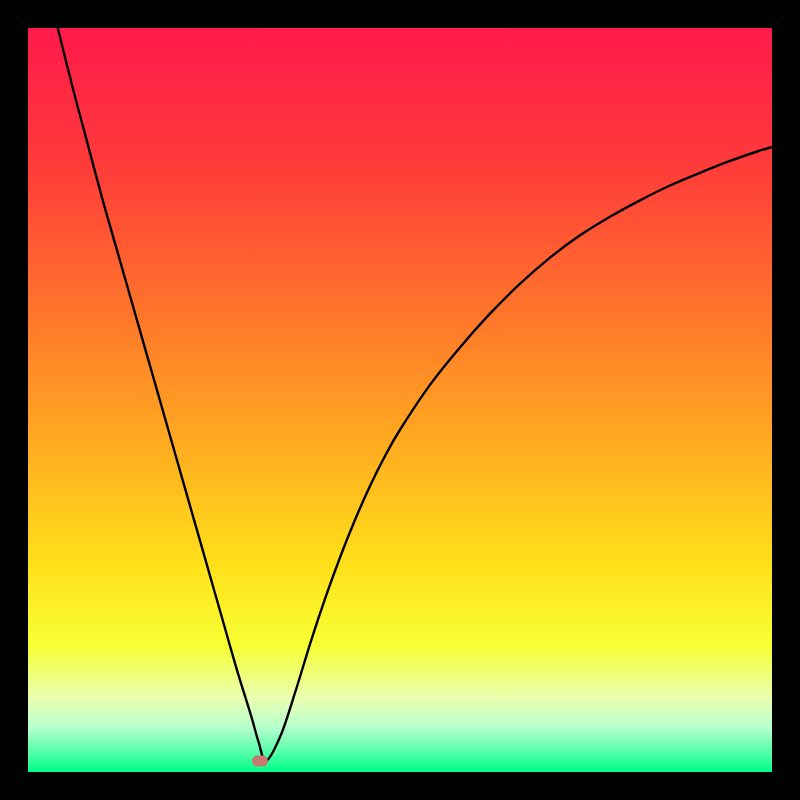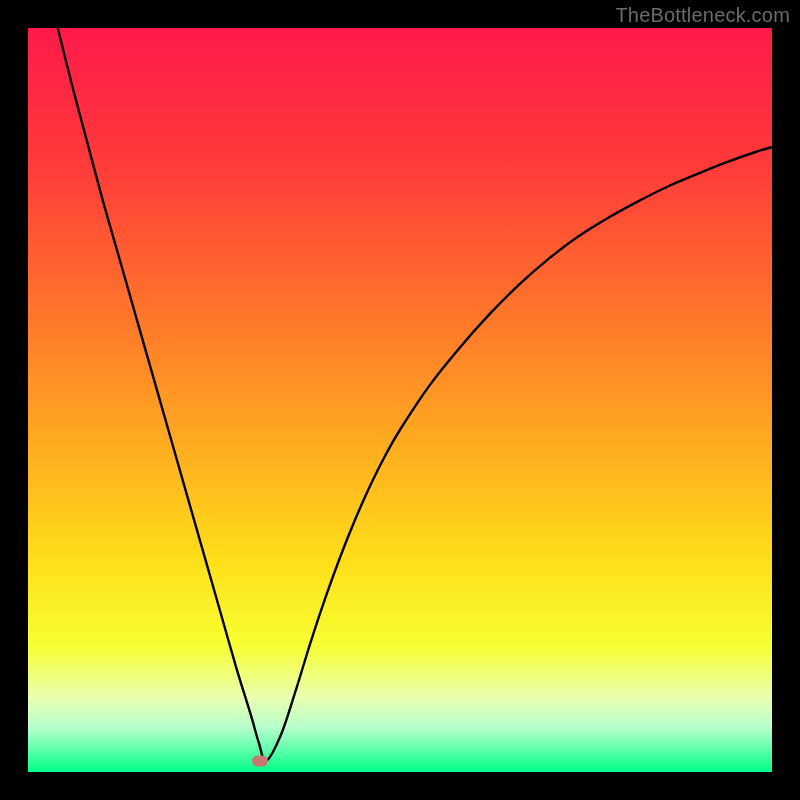--- a/index.html
+++ b/index.html
@@ -49,20 +49,19 @@
     width: 16px;
     height: 11px;
     border-radius: 6px;
     transform: translate(-50%, -50%);
   }
 </style>
 </head>
 <body>
 
 <div class="frame">
-  <div class="watermark">TheBottleneck.com</div>
   <div class="plot" id="plot" style="background: linear-gradient(rgb(255, 26, 75) 0%, rgb(255, 58, 58) 18%, rgb(255, 122, 42) 40%, rgb(255, 178, 31) 58%, rgb(255, 224, 26) 72%, rgb(247, 255, 51) 83%, rgb(234, 255, 176) 90%, rgb(183, 255, 204) 94%, rgb(94, 255, 173) 97%, rgb(0, 255, 136) 100%);">
     <svg class="curve" id="curve-svg" viewBox="0 0 744 744" preserveAspectRatio="none">
       <path id="curve-path" fill="none" stroke-width="2.4" stroke-linejoin="round" stroke-linecap="round" d="M 29.76 0 C 32.1408 9.523199999999997, 39.8784 41.068799999999975, 44.64 59.51999999999998 C 49.4016 77.97119999999998, 54.7584 97.46400000000004, 59.52 115.32000000000005 C 64.2816 133.17600000000004, 69.6384 153.85920000000002, 74.4 171.12 C 79.1616 188.3808, 84.5184 206.53440000000006, 89.28 223.20000000000005 C 94.0416 239.86560000000003, 99.39840000000001 258.6144, 104.16000000000001 275.28 C 108.92160000000001 291.94559999999996, 114.2784 310.6944, 119.04 327.35999999999996 C 123.80160000000001 344.02559999999994, 129.1584 362.7744, 133.92 379.44 C 138.68159999999997 396.1056, 144.0384 414.85440000000006, 148.8 431.52000000000004 C 153.56160000000003 448.1856, 158.91840000000002 466.93440000000004, 163.68 483.6 C 168.4416 500.2656, 173.79840000000002 519.0143999999999, 178.56 535.68 C 183.3216 552.3456, 188.67839999999998 571.0944, 193.44 587.76 C 198.2016 604.4256, 203.55840000000003 623.7696, 208.32000000000002 639.84 C 213.0816 655.9104000000001, 219.62879999999998 676.296, 223.2 688.2 C 226.7712 700.104, 228.2592 707.0976, 230.64 714.24 C 233.02079999999998 721.3824, 234.5088 734.0304, 238.08 732.84 C 241.65120000000002 731.6496000000001, 248.19840000000002 718.1088, 252.96 706.8 C 257.7216 695.4911999999999, 263.0784 677.04, 267.84 662.16 C 272.60159999999996 647.28, 277.95840000000004 628.68, 282.72 613.8 C 287.4816 598.92, 292.83840000000004 582.8496, 297.6 569.16 C 302.3616 555.4703999999999, 307.7184 540.7392, 312.47999999999996 528.24 C 317.24159999999995 515.7408, 322.5984 502.3488, 327.36 491.03999999999996 C 332.1216 479.73119999999994, 337.4784 467.6784, 342.24 457.56 C 347.0016 447.4416, 352.3584 436.728, 357.12 427.8 C 361.8816 418.872, 364.8576 413.0688, 372 401.76 C 379.1424 390.4512, 392.2368000000001 370.2144, 401.76000000000005 357.12 C 411.2832 344.0256, 421.9968 331.22880000000004, 431.52 319.92 C 441.04319999999996 308.6112, 451.75679999999994 296.5584, 461.28 286.44 C 470.8032 276.3216, 481.51680000000005 265.608, 491.04 256.68 C 500.5632 247.752, 511.2768 238.37759999999997, 520.8 230.64 C 530.3231999999999 222.9024, 541.0368 214.86720000000005, 550.56 208.32000000000005 C 560.0831999999999 201.77280000000005, 570.7968000000001 195.31488000000004, 580.32 189.72000000000003 C 589.8432 184.12512, 600.5568 178.35168, 610.0799999999999 173.35199999999998 C 619.6031999999999 168.35231999999996, 630.3168000000001 162.87648, 639.84 158.47199999999998 C 649.3632 154.06751999999997, 660.0768 149.75231999999994, 669.6 145.82399999999996 C 679.1232 141.89567999999997, 689.8368 137.49120000000008, 699.36 133.92000000000007 C 708.8832 130.34880000000007, 721.9776 125.8847999999999, 729.12 123.5039999999999 C 736.2624 121.12319999999991, 741.6192 119.75424000000005, 744 119.04000000000008" stroke="#000000"></path>
     </svg>
     <div class="marker" id="min-marker" style="left: 232.128px; top: 732.84px; background: rgb(201, 122, 110);"></div>
   </div>
 </div>
 
 </body></html>

